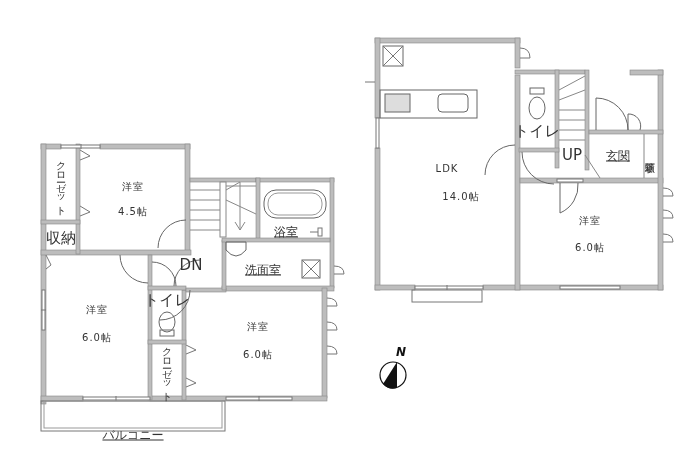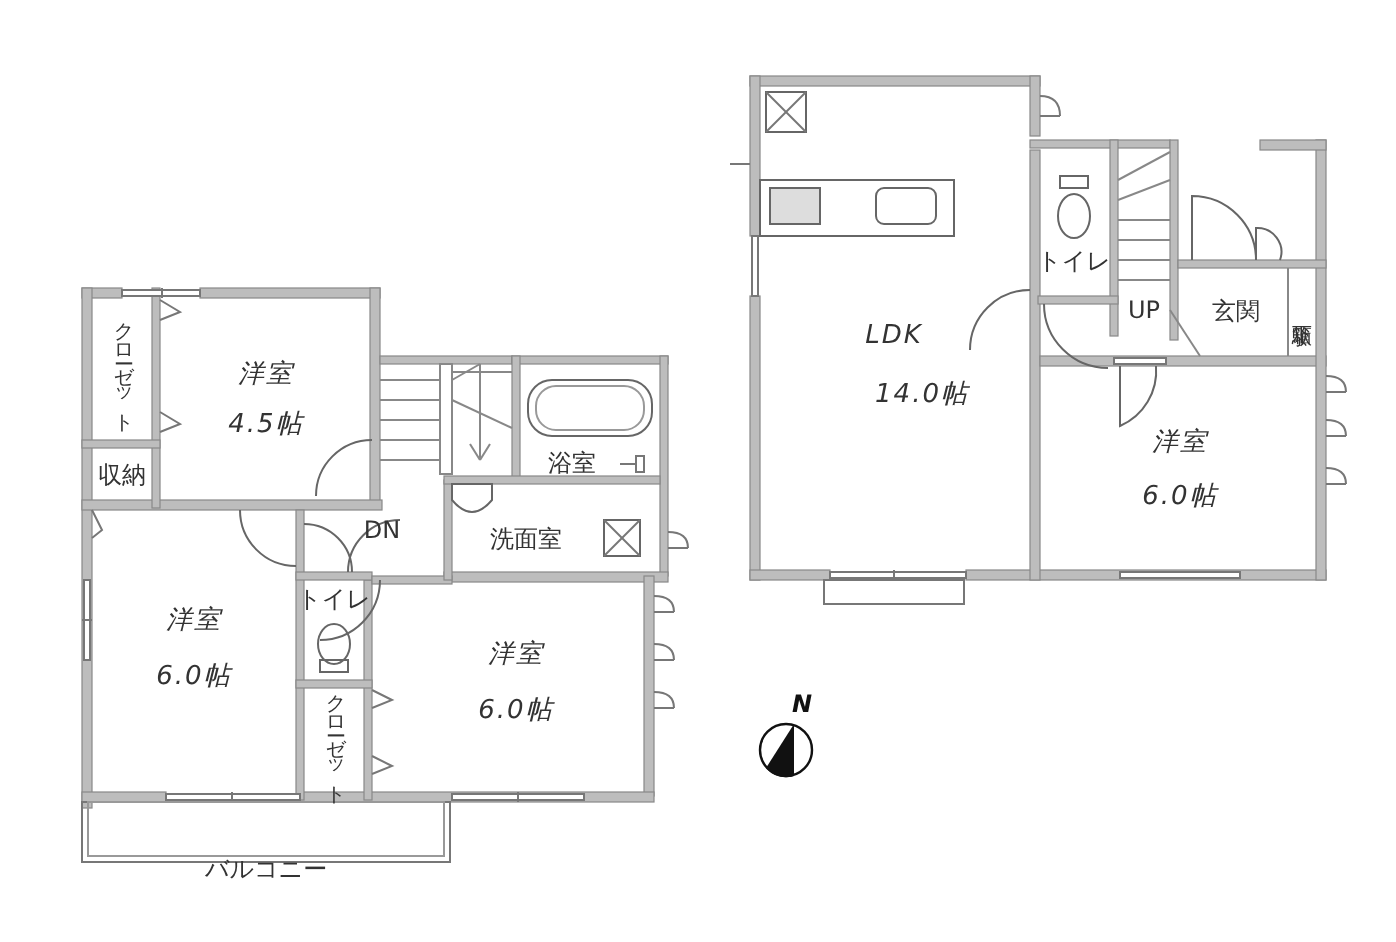--- a/index.html
+++ b/index.html
@@ -1,21 +1,21 @@
 <!DOCTYPE html>
 <html><head>
 <meta charset="utf-8">
 <style>
   html, body { margin: 0; padding: 0; background: #ffffff; }
   body { width: 698px; height: 471px; position: relative; overflow: hidden; font-family: "DejaVu Sans", sans-serif; }
   #plan { position: absolute; left: 0; top: 0; }
   .lbl { position: absolute; color: #333; font-family: "DejaVu Sans", sans-serif; white-space: nowrap; transform: translate(-50%, -50%); }
-  .lbl.big { font-size: 13px; letter-spacing: 1px; font-style: italic; }
-  .lbl.mid { font-size: 12px; }
-  .lbl.small { font-size: 12px; }
+  .lbl.big { font-size: 10px; letter-spacing: 1px; }
+  .lbl.mid { font-size: 12px; text-decoration: underline; }
+  .lbl.small { font-size: 15px; }
   .vert { writing-mode: vertical-rl; text-orientation: upright; font-size: 10px; line-height: 11px; letter-spacing: 0px; }
 </style>
 </head>
 <body>
 
 <svg id="plan" width="698" height="471" viewBox="0 0 698 471">
   <g fill="none" stroke="#777" stroke-width="1">
 
     <g fill="#bdbdbd" stroke="#888" stroke-width="0.6">
 

